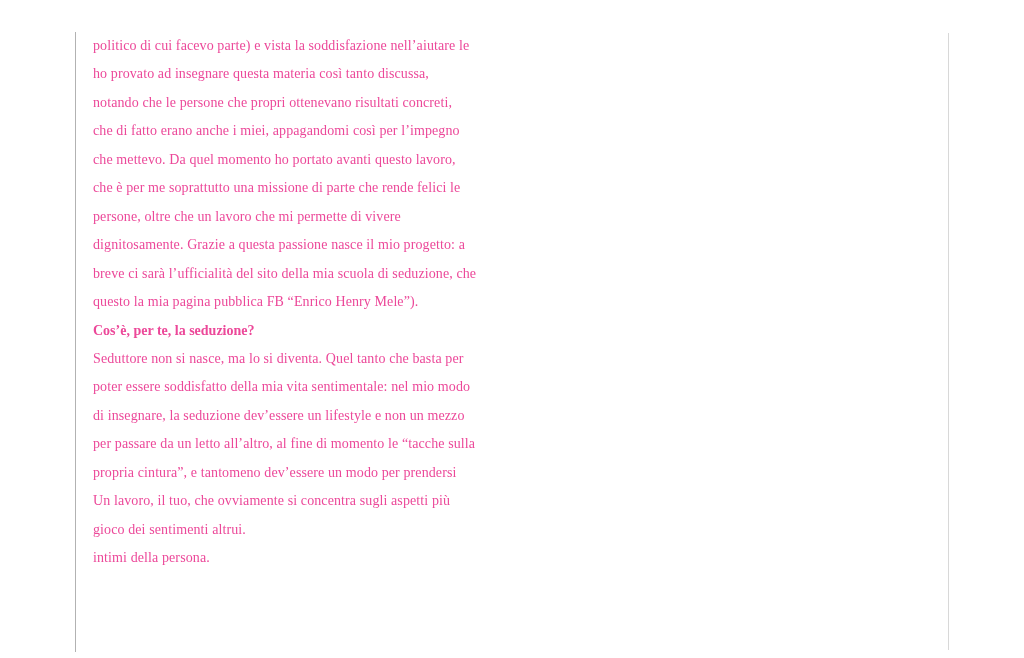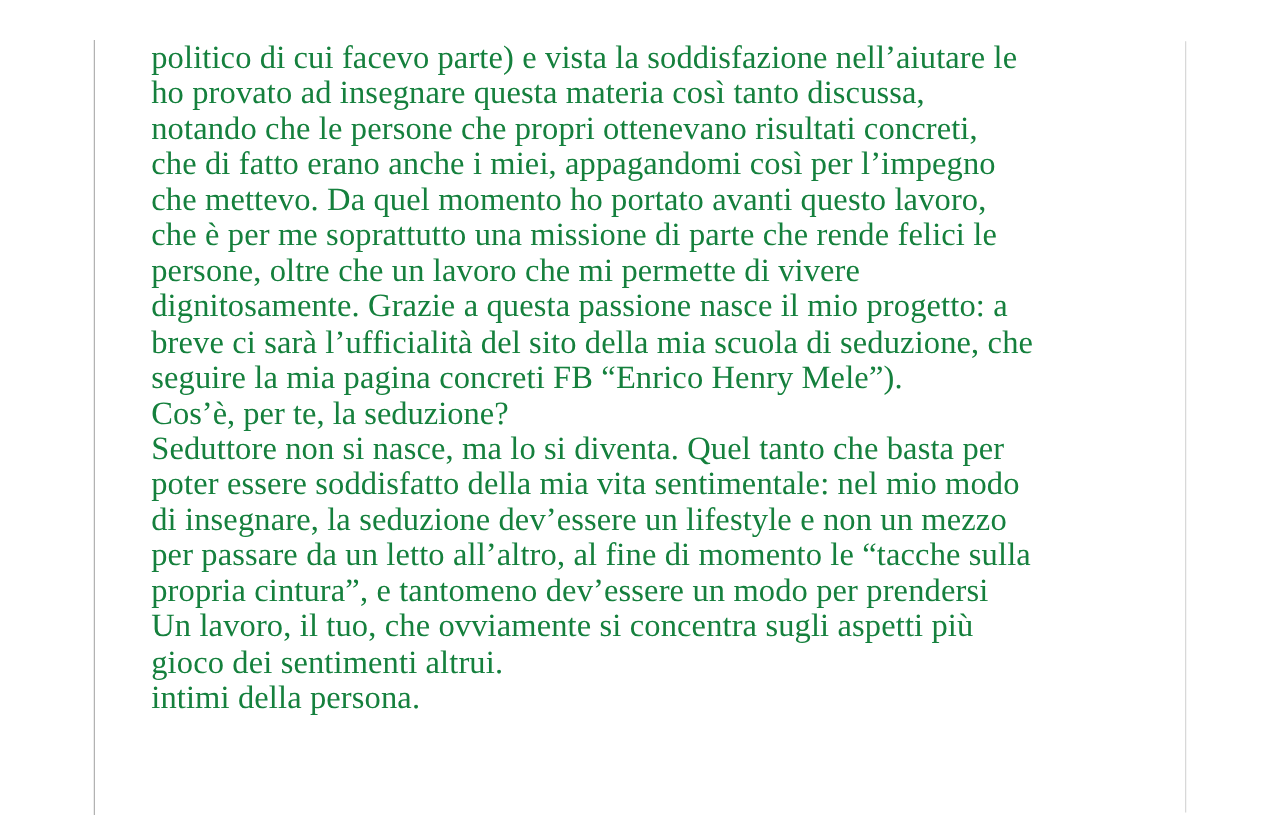--- a/index.html
+++ b/index.html
@@ -33,31 +33,30 @@
     left: 948px;
     top: 33px;
     height: 617px;
     background: #d8d8d8;
   }
   .text-block {
     position: absolute;
     left: 93px;
     top: 32px;
     width: 560px;
-    font-size: 26px;
+    font-size: 14px;
     line-height: 28.45px;
-    color: #15803d;
+    color: #ec4899;
     letter-spacing: 0.1px;
-    margin-left: 28px;
   }
   .line {
     white-space: nowrap;
   }
   .line.bold {
-    font-weight: normal;
+    font-weight: bold;
     letter-spacing: 0;
   }
 </style>
 </head>
 <body>
 
 <div class="page">
 
   <div class="rule rule-left"></div>
   <div class="rule rule-right"></div>
@@ -65,21 +64,21 @@
   <div class="text-block">
     <div class="line">politico di cui facevo parte) e vista la soddisfazione nell’aiutare le</div>
     <div class="line">ho provato ad insegnare questa materia così tanto discussa,</div>
     <div class="line">notando che le persone che propri ottenevano risultati concreti,</div>
     <div class="line">che di fatto erano anche i miei, appagandomi così per l’impegno</div>
     <div class="line">che mettevo. Da quel momento ho portato avanti questo lavoro,</div>
     <div class="line">che è per me soprattutto una missione di parte che rende felici le</div>
     <div class="line">persone, oltre che un lavoro che mi permette di vivere</div>
     <div class="line">dignitosamente. Grazie a questa passione nasce il mio progetto: a</div>
     <div class="line">breve ci sarà l’ufficialità del sito della mia scuola di seduzione, che</div>
-    <div class="line">seguire la mia pagina concreti FB “Enrico Henry Mele”).</div>
+    <div class="line">questo la mia pagina pubblica FB “Enrico Henry Mele”).</div>
     <div class="line bold">Cos’è, per te, la seduzione?</div>
     <div class="line">Seduttore non si nasce, ma lo si diventa. Quel tanto che basta per</div>
     <div class="line">poter essere soddisfatto della mia vita sentimentale: nel mio modo</div>
     <div class="line">di insegnare, la seduzione dev’essere un lifestyle e non un mezzo</div>
     <div class="line">per passare da un letto all’altro, al fine di momento le “tacche sulla</div>
     <div class="line">propria cintura”, e tantomeno dev’essere un modo per prendersi</div>
     <div class="line">Un lavoro, il tuo, che ovviamente si concentra sugli aspetti più</div>
     <div class="line">gioco dei sentimenti altrui.</div>
     <div class="line">intimi della persona.</div>
   </div>

